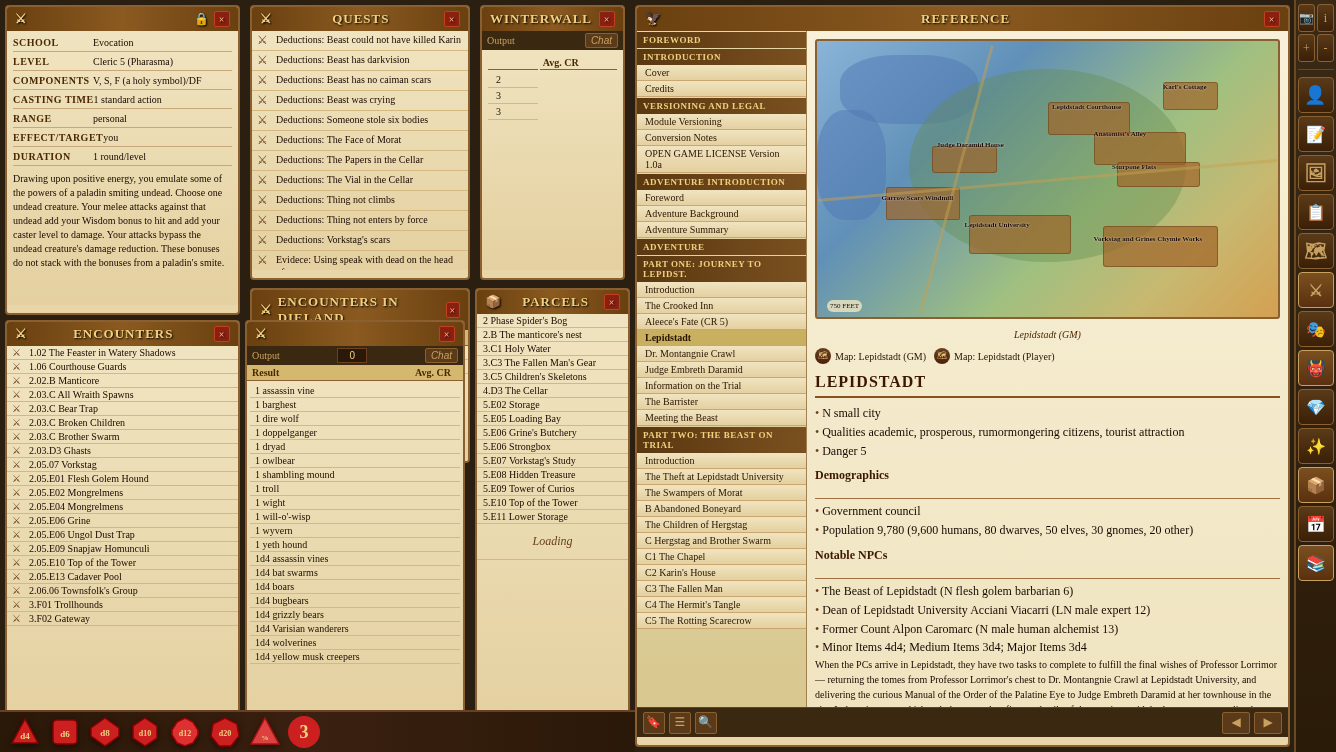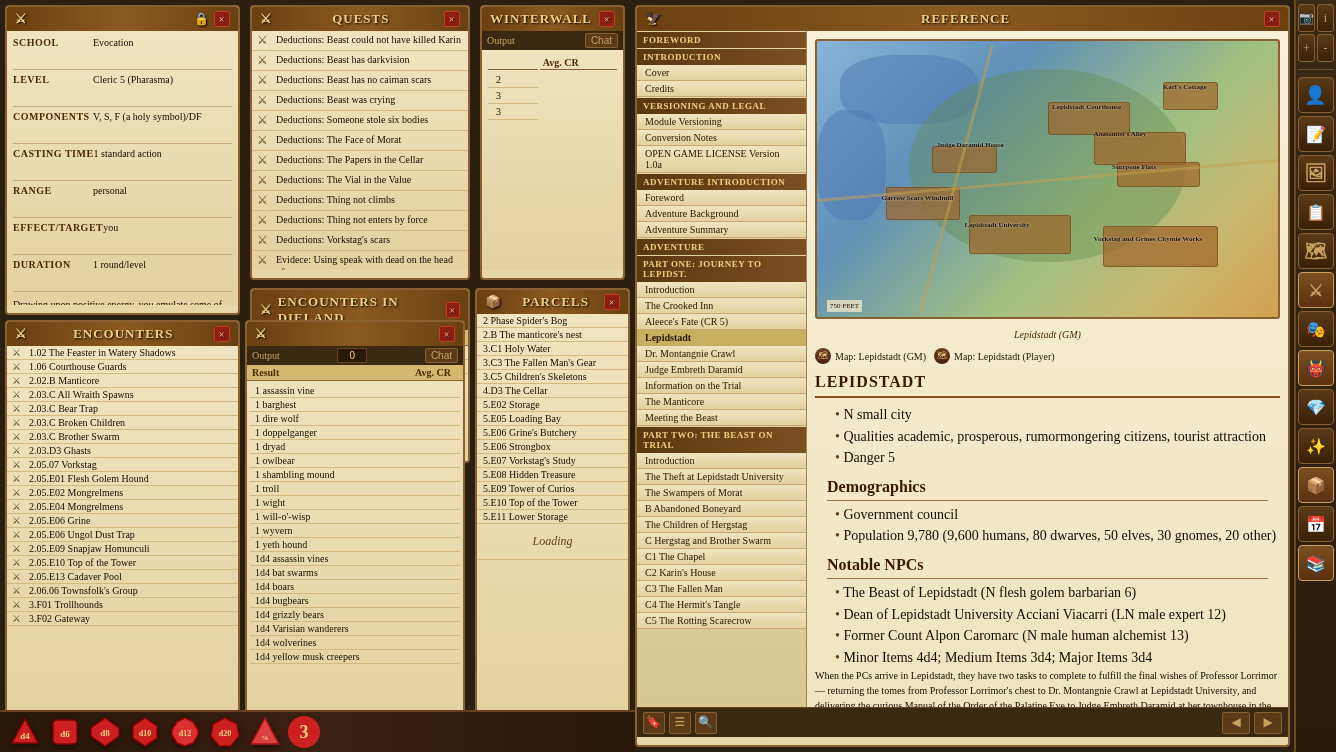--- a/index.html
+++ b/index.html
@@ -122,21 +122,21 @@
       background: linear-gradient(to bottom, #f0e4c0, #e4d0a0);
       height: calc(100% - 32px);
       overflow-y: auto;
       font-size: 10px;
     }
 
     .smite-row {
       display: flex;
       margin-bottom: 4px;
       border-bottom: 1px solid #c8a878;
-      padding-bottom: 21px;
+      padding-bottom: 3px;
     }
     .smite-label {
       font-weight: bold;
       color: #4a2800;
       min-width: 80px;
       font-size: 10px;
       text-transform: uppercase;
       letter-spacing: 0.5px;
     }
     .smite-value {
@@ -201,20 +201,21 @@
     }
 
     .chat-btn {
       background: #5a3a18;
       border: 1px solid #8a6030;
       color: #c8a060;
       font-size: 10px;
       padding: 1px 5px;
       cursor: pointer;
       border-radius: 2px;
+      font-style: italic;
     }
 
     .ww-body {
       flex: 1;
       padding: 4px;
       font-size: 10px;
     }
 
     .ww-table {
       width: 100%;
@@ -444,20 +445,21 @@
     }
 
     .map-scale {
       position: absolute;
       bottom: 5px;
       left: 10px;
       font-size: 7px;
       color: #1a0800;
       background: rgba(255,240,200,0.7);
       padding: 1px 3px;
+      border-radius: 6px;
     }
 
     .ref-section-title {
       font-size: 16px;
       font-weight: bold;
       color: #3a1800;
       border-bottom: 2px solid #8a5020;
       margin-bottom: 6px;
       padding-bottom: 2px;
       letter-spacing: 1px;
@@ -489,37 +491,36 @@
       color: #f0d080;
     }
 
     .ref-bullet-list {
       margin: 0;
       padding-left: 0;
       list-style: none;
     }
     .ref-bullet-list li {
       padding: 1px 0;
-      font-size: 14px;
+      font-size: 12px;
       color: #1a0800;
       line-height: 1.4;
-      margin-left: 20px;
     }
     .ref-bullet-list li::before {
       content: '• ';
       color: #6a4020;
     }
 
     .ref-subsection {
-      font-size: 16px;
+      font-size: 12px;
       font-weight: bold;
       color: #3a1800;
       border-bottom: 1px solid #a07040;
-      margin: 6px 12px 3px;
-      padding-bottom: 1px;
+      margin: 6px 0 3px;
+      padding-bottom: 14px;
     }
 
     .ref-para {
       margin-bottom: 5px;
       font-size: 10px;
       color: #1a0800;
       line-height: 1.5;
     }
 
     
@@ -746,21 +747,21 @@
     <div class="quest-item">
         <span class="quest-icon">⚔</span>
         <span class="quest-text">Deductions: The Face of Morat</span>
       </div>
     <div class="quest-item">
         <span class="quest-icon">⚔</span>
         <span class="quest-text">Deductions: The Papers in the Cellar</span>
       </div>
     <div class="quest-item">
         <span class="quest-icon">⚔</span>
-        <span class="quest-text">Deductions: The Vial in the Value</span>
+        <span class="quest-text">Deductions: The Vial in the Cellar</span>
       </div>
     <div class="quest-item">
         <span class="quest-icon">⚔</span>
         <span class="quest-text">Deductions: Thing not climbs</span>
       </div>
     <div class="quest-item">
         <span class="quest-icon">⚔</span>
         <span class="quest-text">Deductions: Thing not enters by force</span>
       </div>
     <div class="quest-item">
@@ -1096,21 +1097,21 @@
         <div class="toc-item">Adventure Summary</div>
         <div class="toc-section">ADVENTURE</div>
         <div class="toc-section">PART ONE: JOURNEY TO LEPIDST.</div>
         <div class="toc-item">Introduction</div>
         <div class="toc-item">The Crooked Inn</div>
         <div class="toc-item">Aleece's Fate (CR 5)</div>
         <div class="toc-item toc-item active">Lepidstadt</div>
         <div class="toc-item">Dr. Montangnie Crawl</div>
         <div class="toc-item">Judge Embreth Daramid</div>
         <div class="toc-item">Information on the Trial</div>
-        <div class="toc-item">The Manticore</div>
+        <div class="toc-item">The Barrister</div>
         <div class="toc-item">Meeting the Beast</div>
         <div class="toc-section">PART TWO: THE BEAST ON TRIAL</div>
         <div class="toc-item">Introduction</div>
         <div class="toc-item">The Theft at Lepidstadt University</div>
         <div class="toc-item">The Swampers of Morat</div>
         <div class="toc-item">B Abandoned Boneyard</div>
         <div class="toc-item">The Children of Hergstag</div>
         <div class="toc-item">C Hergstag and Brother Swarm</div>
         <div class="toc-item">C1 The Chapel</div>
         <div class="toc-item">C2 Karin's House</div>

